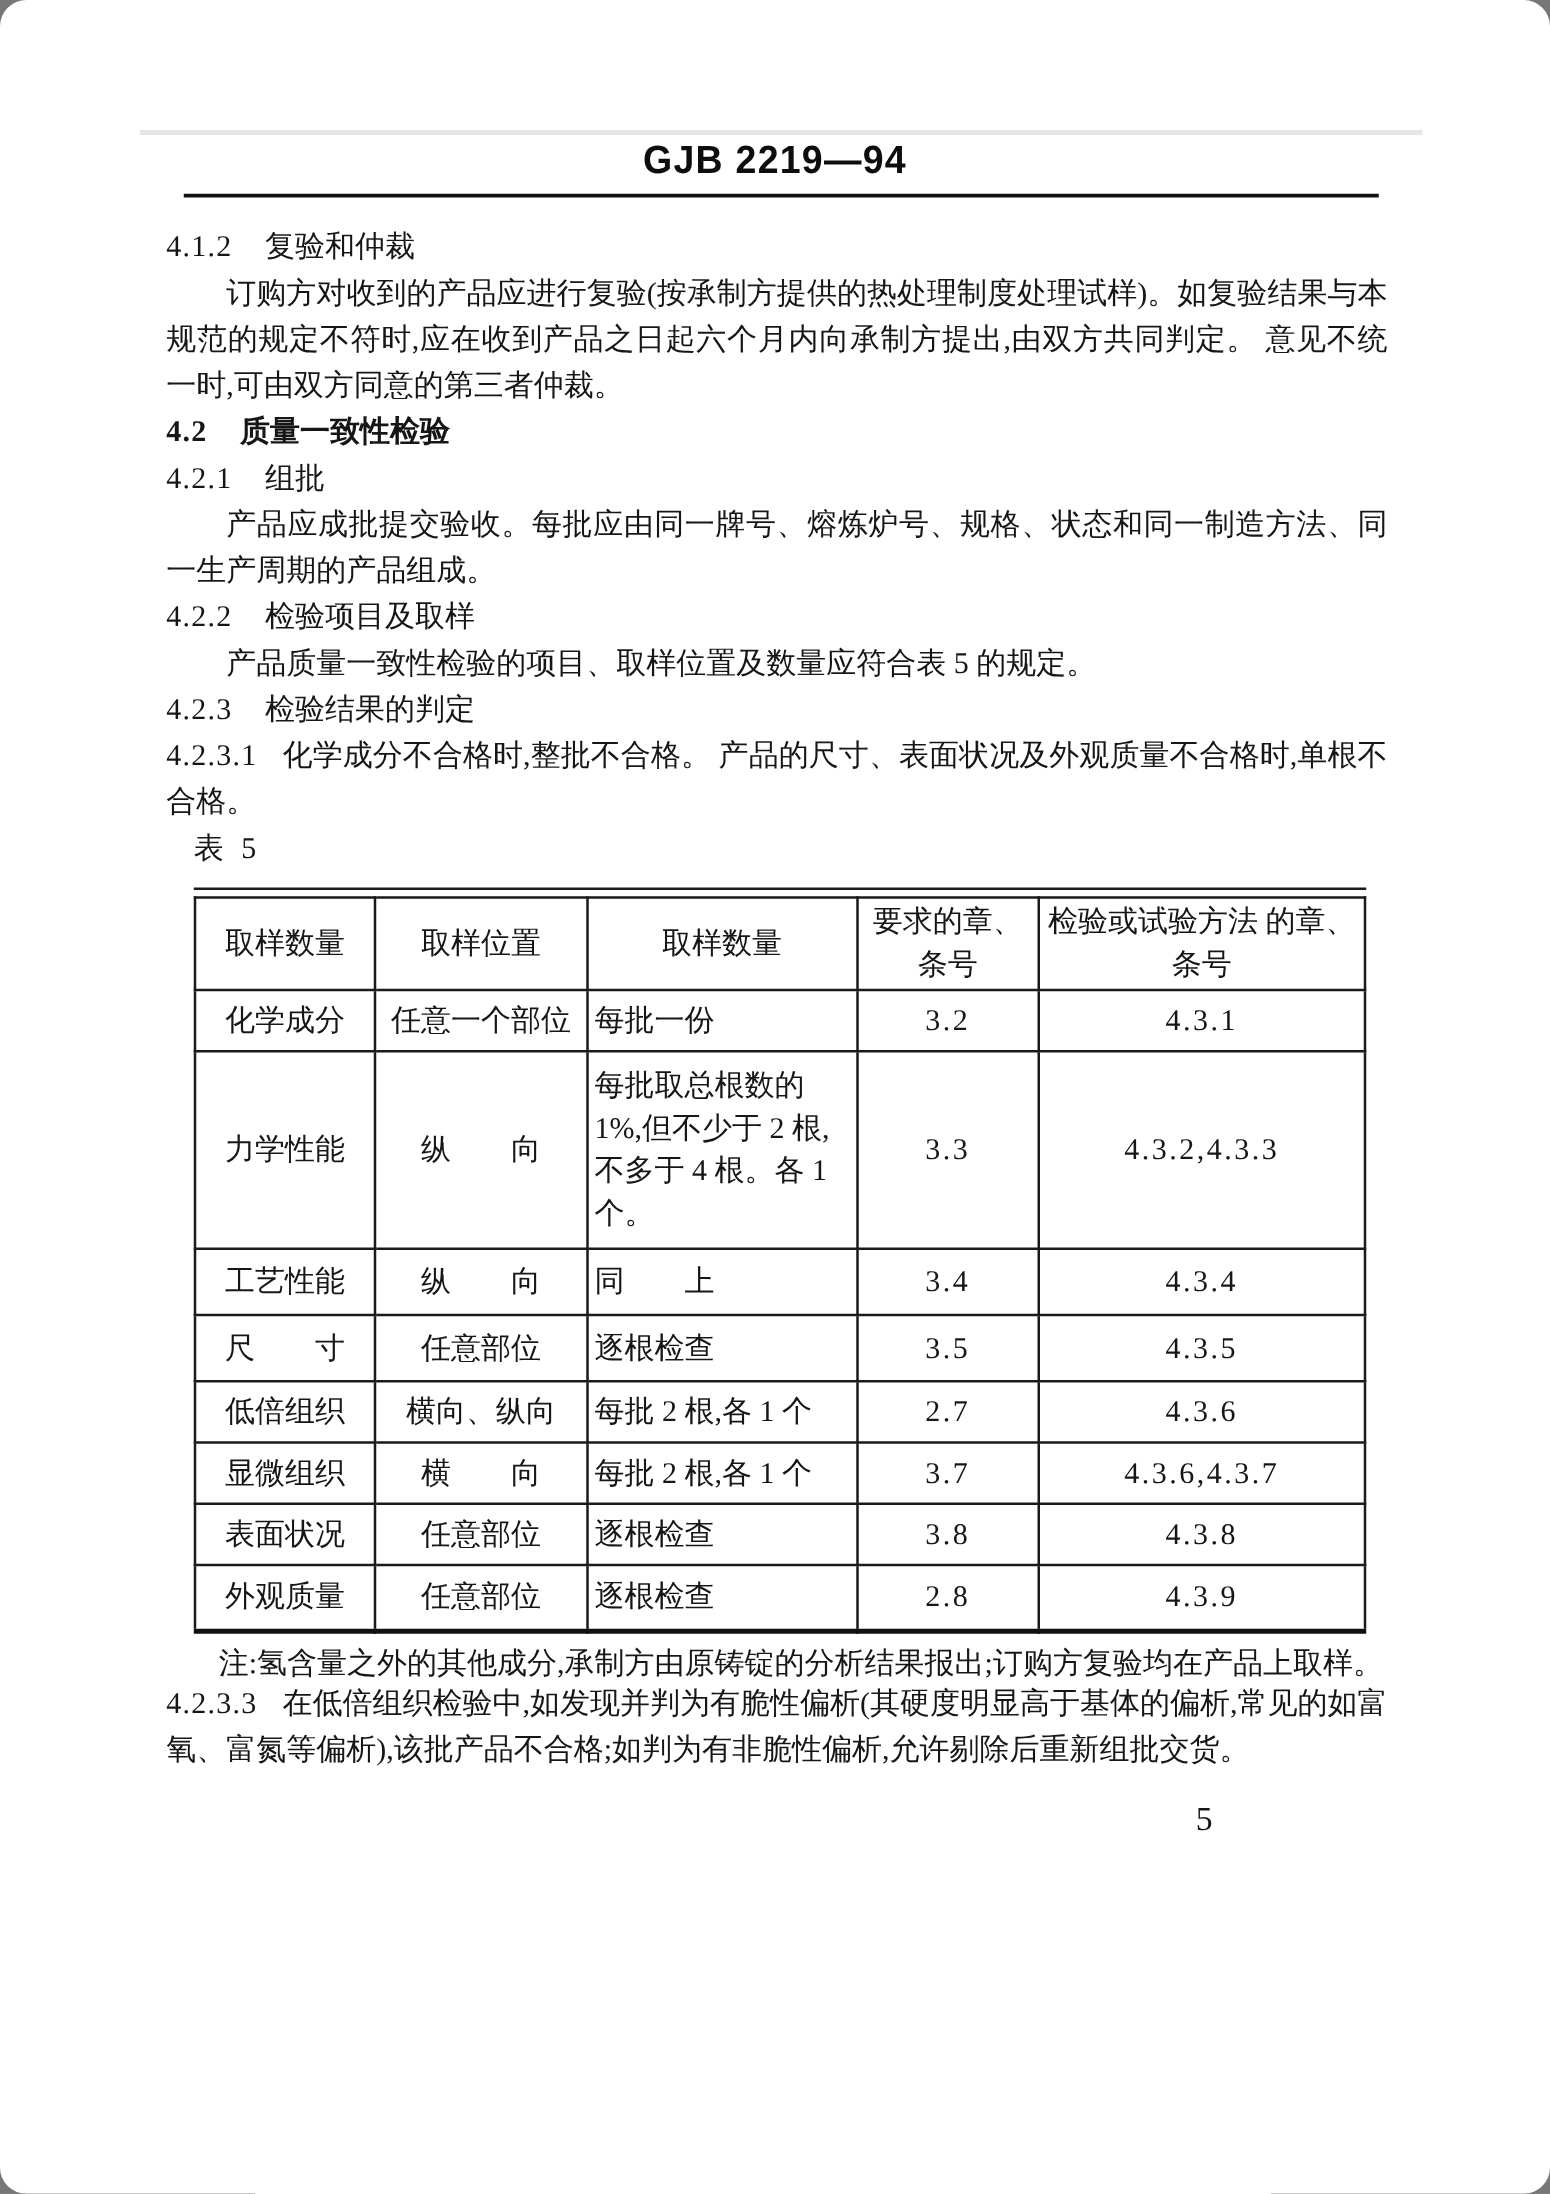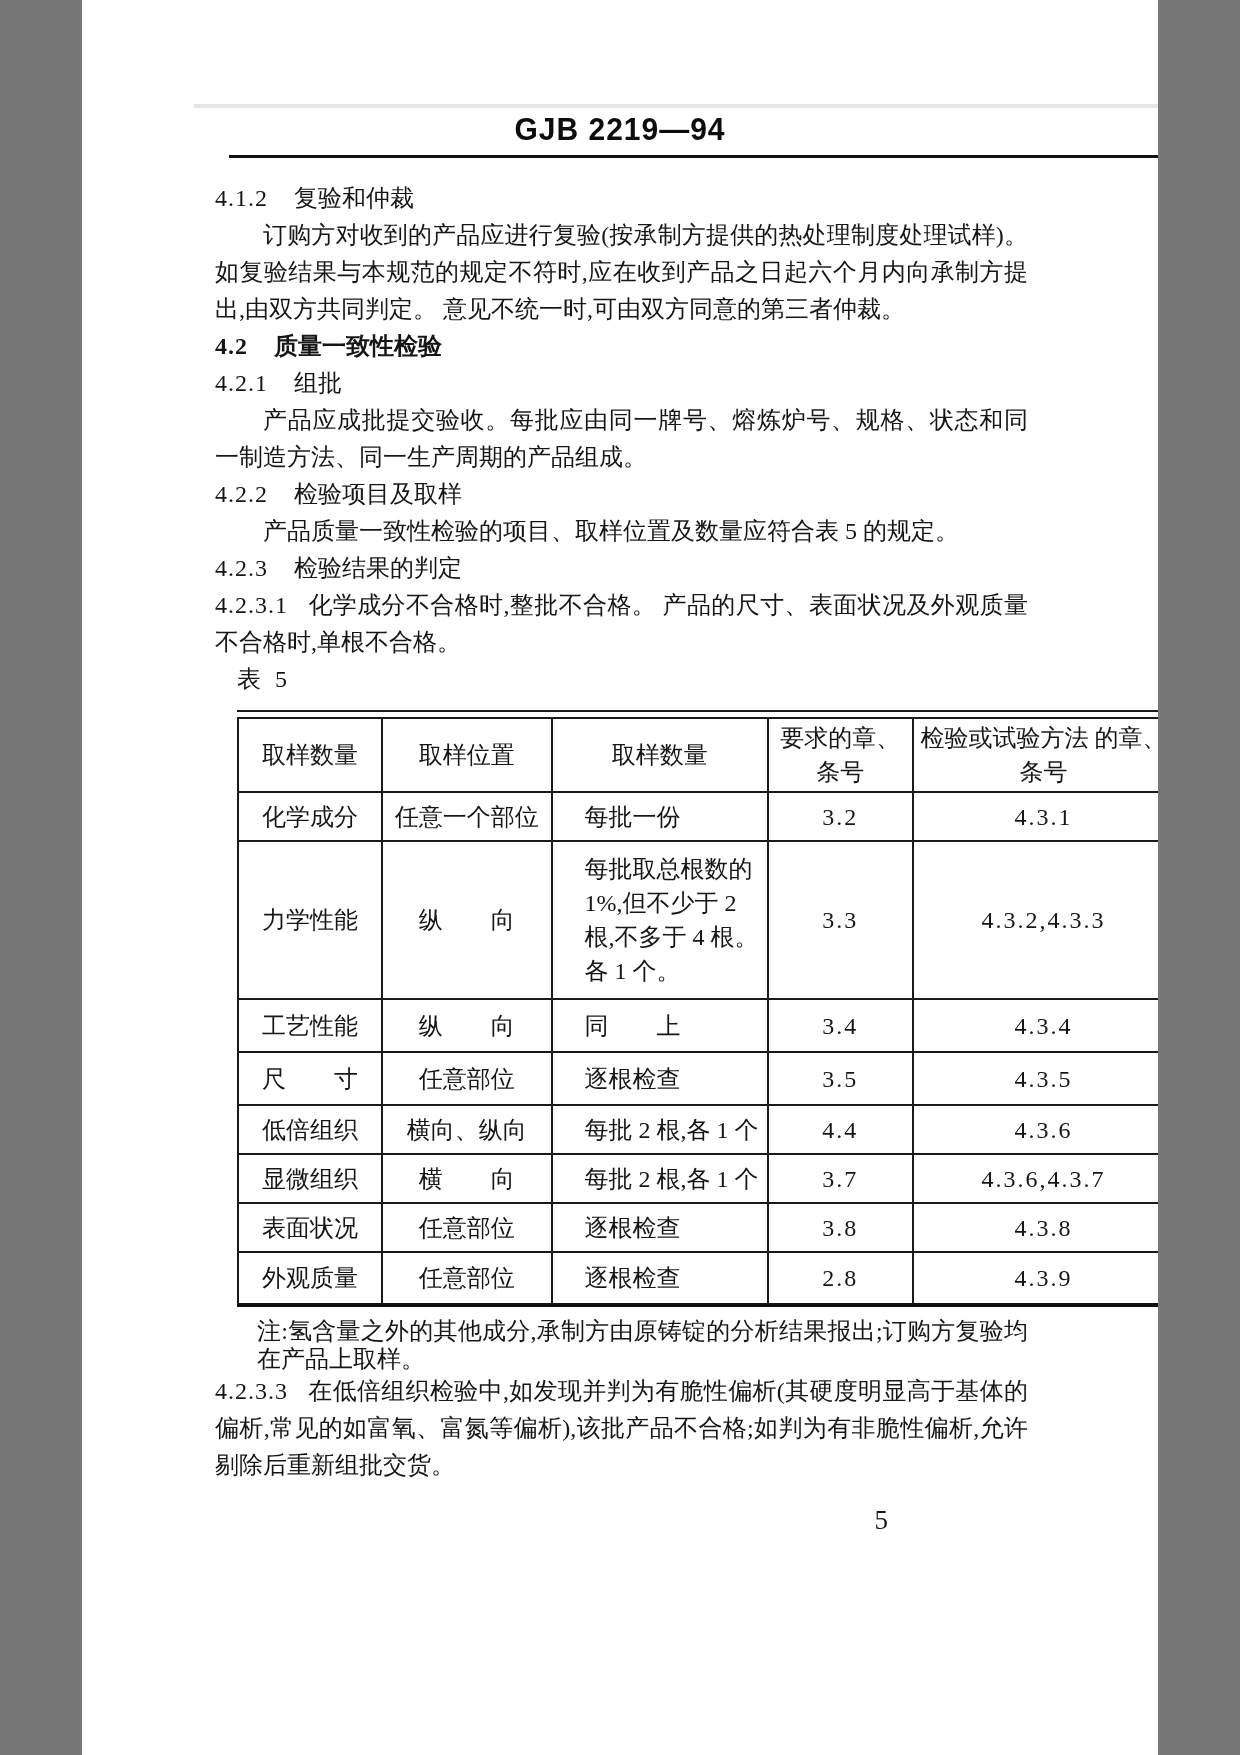--- a/index.html
+++ b/index.html
@@ -1,24 +1,25 @@
 <!DOCTYPE html>
 <html><head>
 <meta charset="utf-8">
 <style>
   html,body { margin:0; padding:0; background:#777; }
   .page {
     position: relative;
-    width: 1076px;
+    width: 1240px;
     height: 1755px;
     margin: 0 auto;
     background: #ffffff;
     font-family: "Liberation Serif", "DejaVu Serif", serif;
     color: #161616;
     overflow: hidden;
+    border-radius: 21px;
   }
   .artifact-band {
     position: absolute;
     top: 104px; left: 112px;
     width: 1026px; height: 4px;
     background: #e6e6e6;
   }
   .doc-header { padding-top: 112px; text-align: center; }
   .std-number {
     font-family: "Liberation Sans", "DejaVu Sans", sans-serif;
@@ -64,21 +65,21 @@
     font-size: 24px;
     line-height: 34px;
   }
   table.t5 th, table.t5 td {
     border: 2px solid #1a1a1a;
     text-align: center;
     vertical-align: middle;
     font-weight: normal;
     padding: 2px 6px;
   }
-  table.t5 td.qty { text-align: left; padding-left: 32px; }
+  table.t5 td.qty { text-align: left; padding-left: 5px; }
   table.t5 td.ref { letter-spacing: 2px; }
   tr.hdr { height: 74px; }
   tr.r-sm { height: 49px; }
   tr.r-md { height: 53px; }
   tr.r-lg { height: 158px; }
   .tbl-note {
     margin: 10px 0 0 42px;
     font-size: 24px;
     line-height: 28px;
   }
@@ -179,21 +180,21 @@
           <td>尺　　寸</td>
           <td>任意部位</td>
           <td class="qty">逐根检查</td>
           <td class="ref">3.5</td>
           <td class="ref">4.3.5</td>
         </tr>
         <tr class="r-sm">
           <td>低倍组织</td>
           <td>横向、纵向</td>
           <td class="qty">每批 2 根,各 1 个</td>
-          <td class="ref">4.4</td>
+          <td class="ref">2.7</td>
           <td class="ref">4.3.6</td>
         </tr>
         <tr class="r-sm">
           <td>显微组织</td>
           <td>横　　向</td>
           <td class="qty">每批 2 根,各 1 个</td>
           <td class="ref">3.7</td>
           <td class="ref">4.3.6,4.3.7</td>
         </tr>
         <tr class="r-sm">

